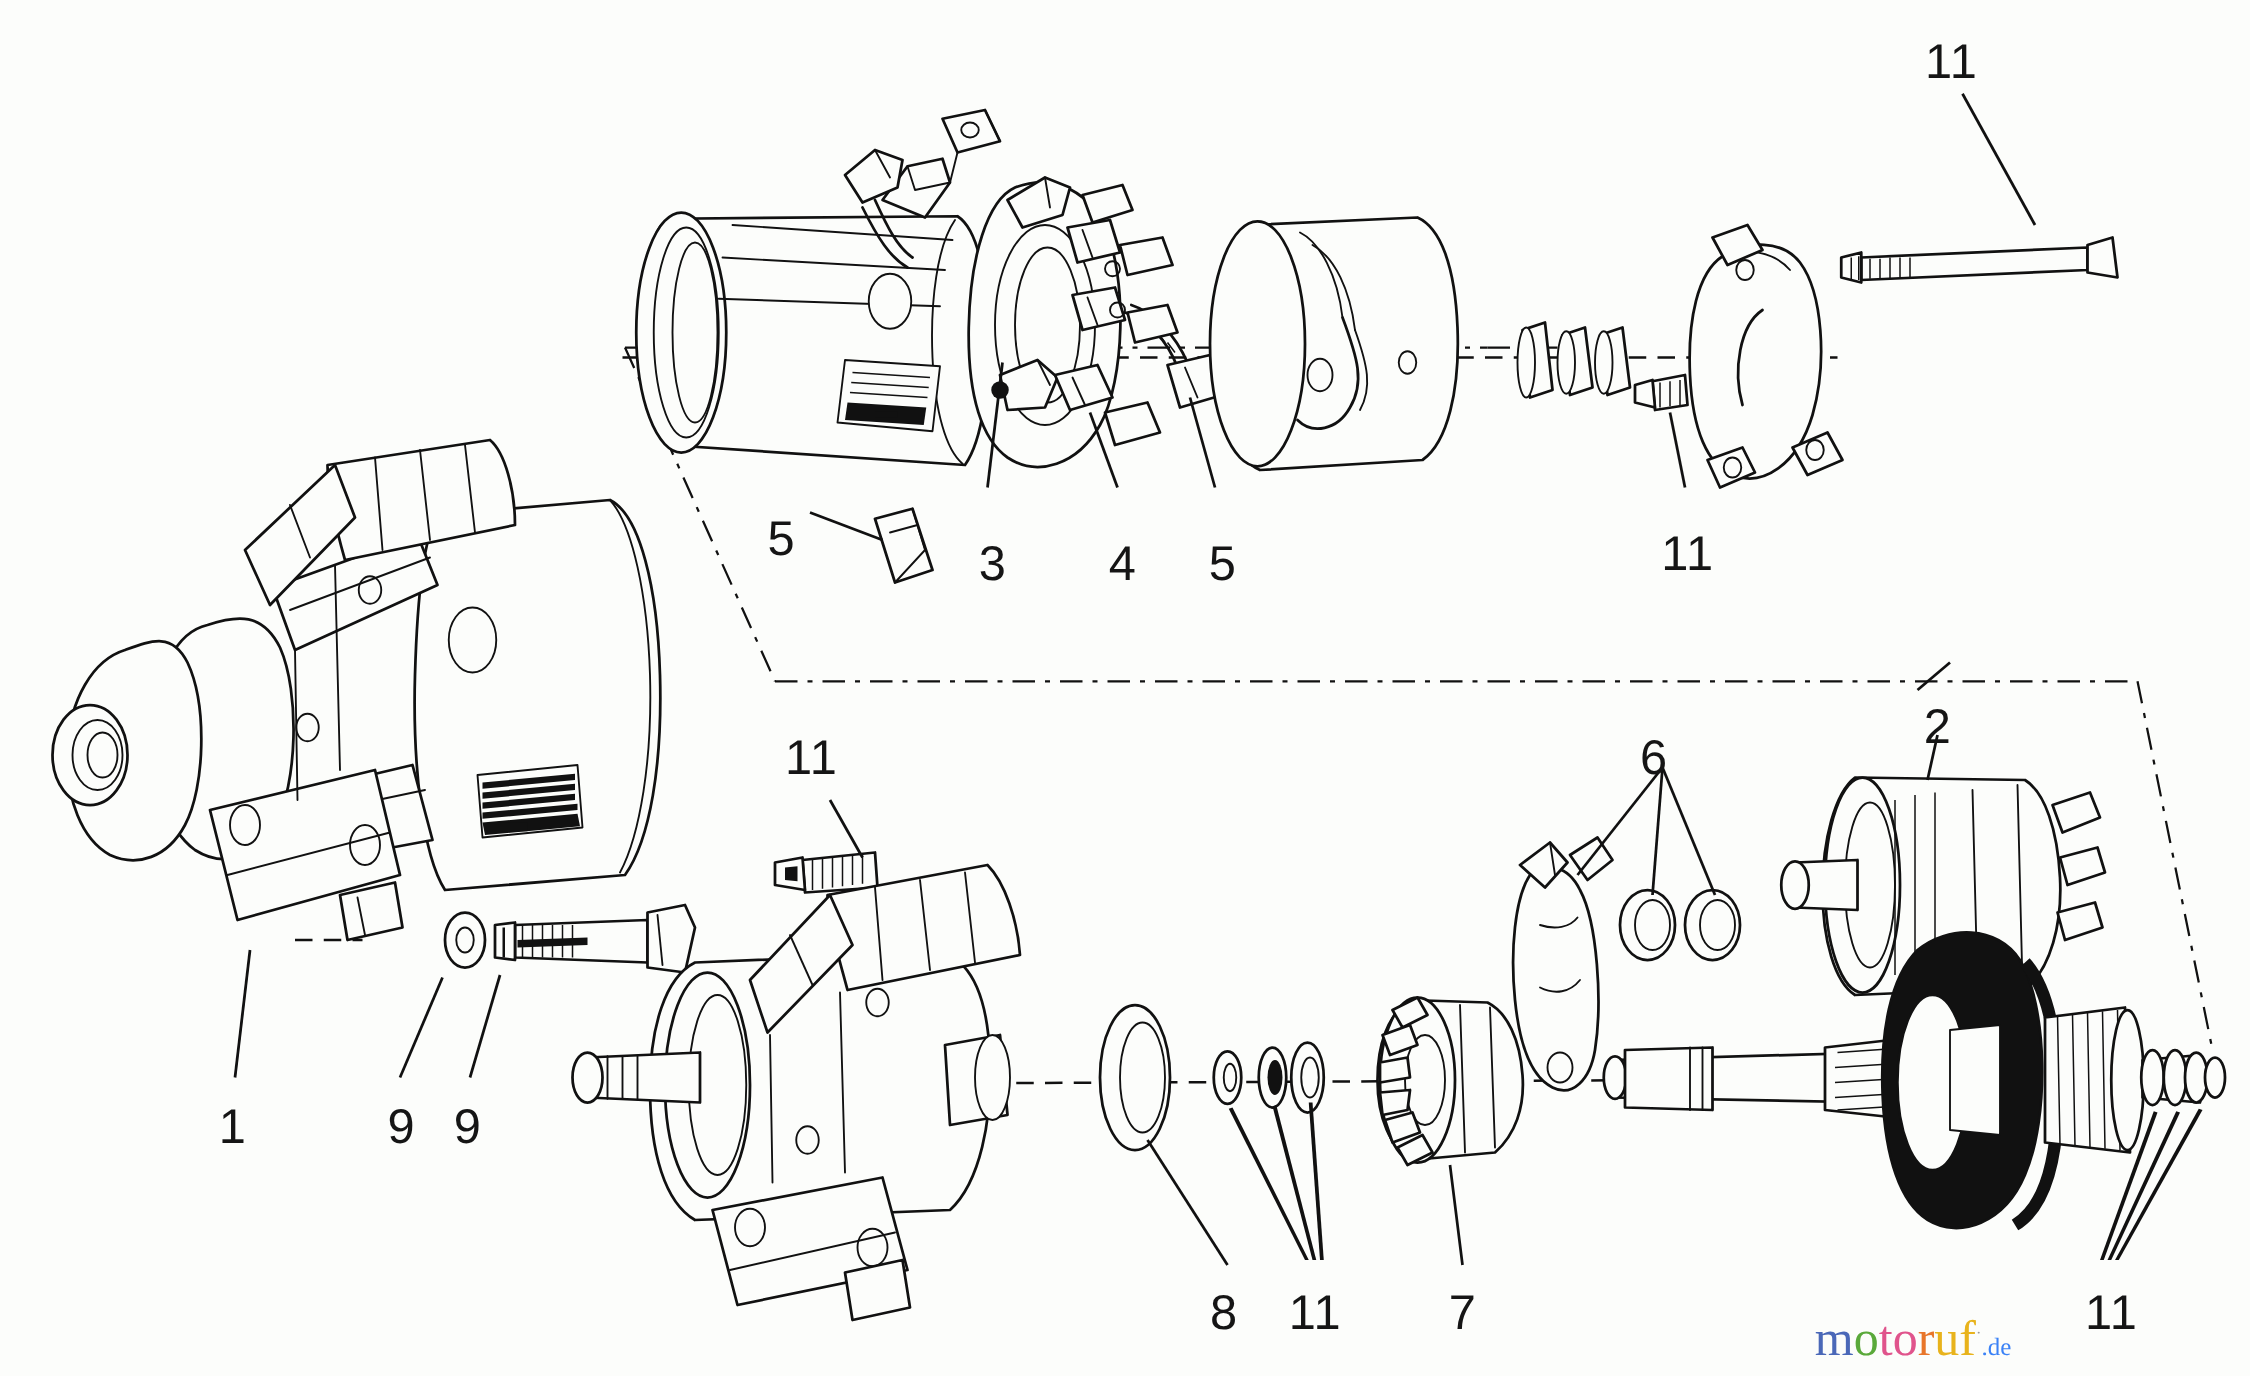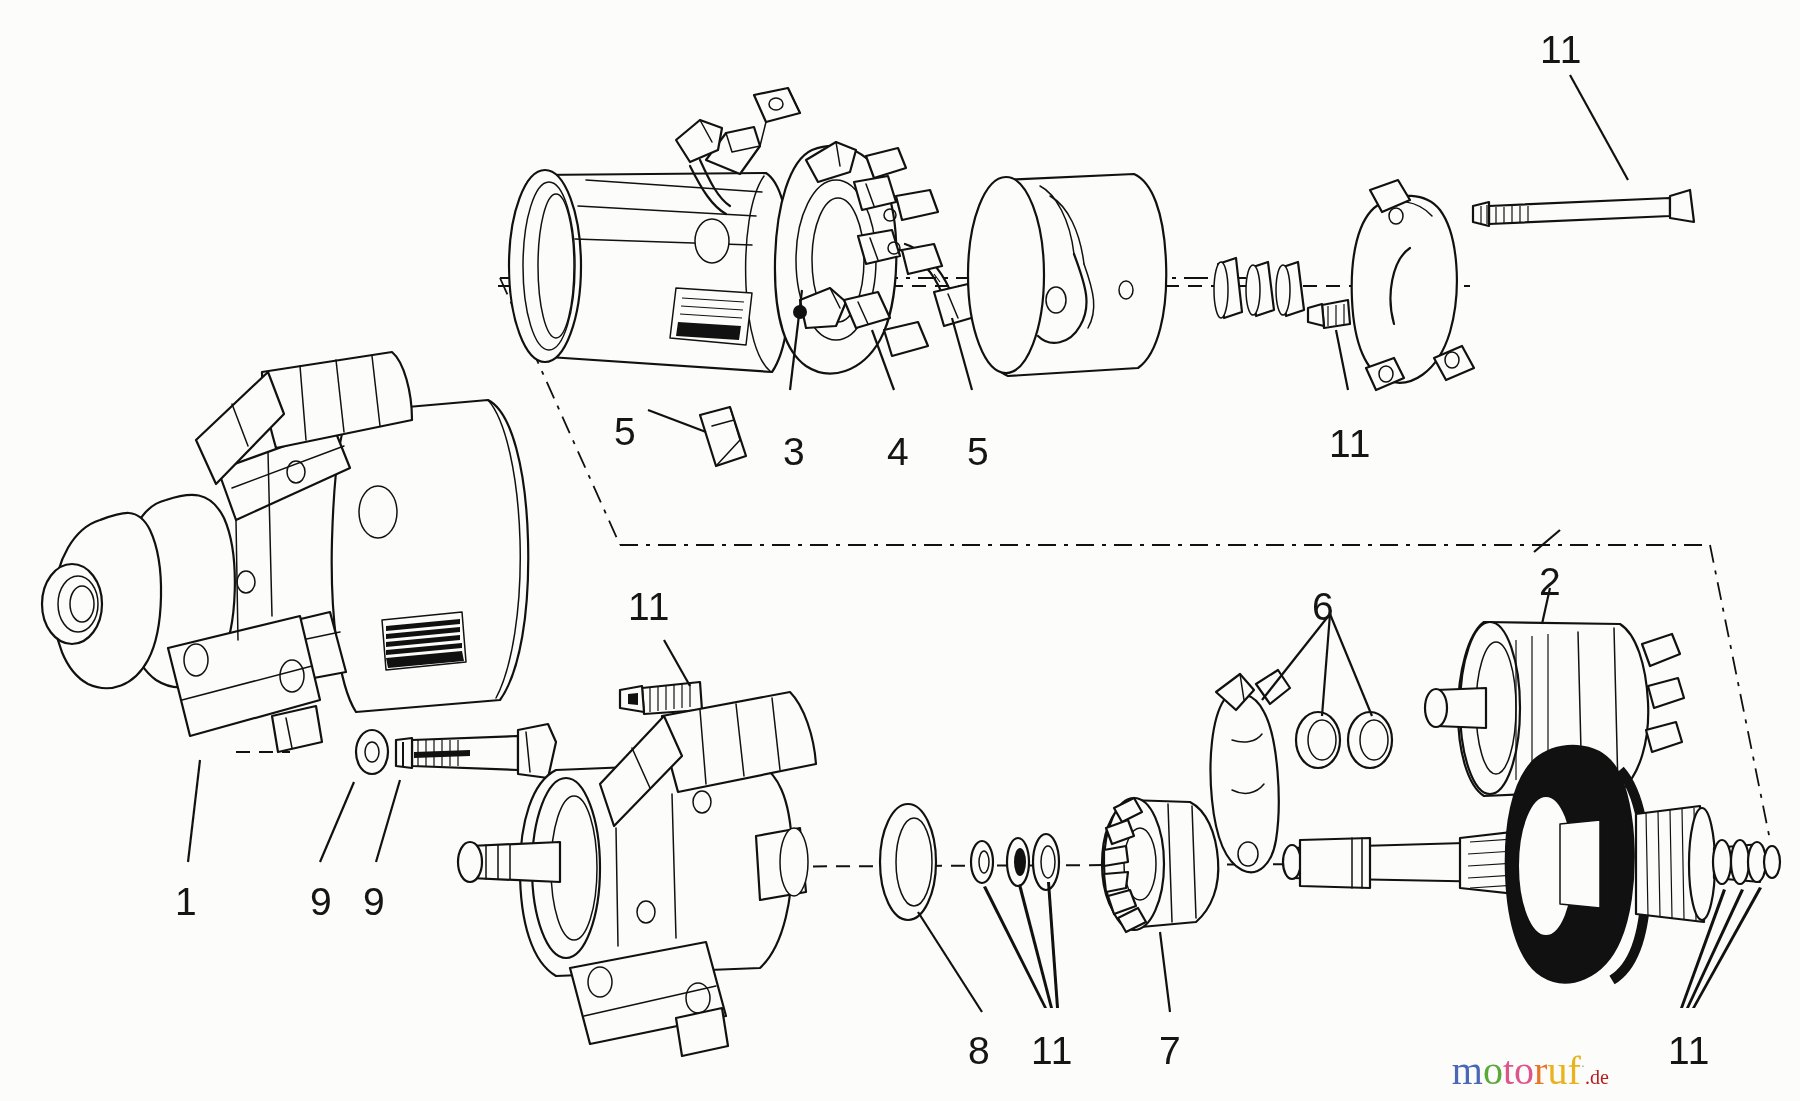--- a/index.html
+++ b/index.html
@@ -30,21 +30,21 @@
     position:absolute;
     right:20px;bottom:10px;
     font-family:"Liberation Serif", serif;
     font-size:40px;
     line-height:1;
     white-space:nowrap;
     user-select:none;
   }
   #watermark span{display:inline-block;}
   #watermark .dot{font-size:13px;vertical-align:super;}
-  #watermark .tld{font-size:20px;color:#b91c1c;}
+  #watermark .tld{font-size:20px;color:#3b82f6;}
 </style>
 </head>
 <body>
 
 <div id="stage">
 
   <svg width="1800" height="1101" viewBox="0 0 1800 1101" xmlns="http://www.w3.org/2000/svg">
     <defs>
       <style>
         .s{fill:none;stroke:#111;stroke-width:2.2;stroke-linejoin:round;stroke-linecap:round;}

